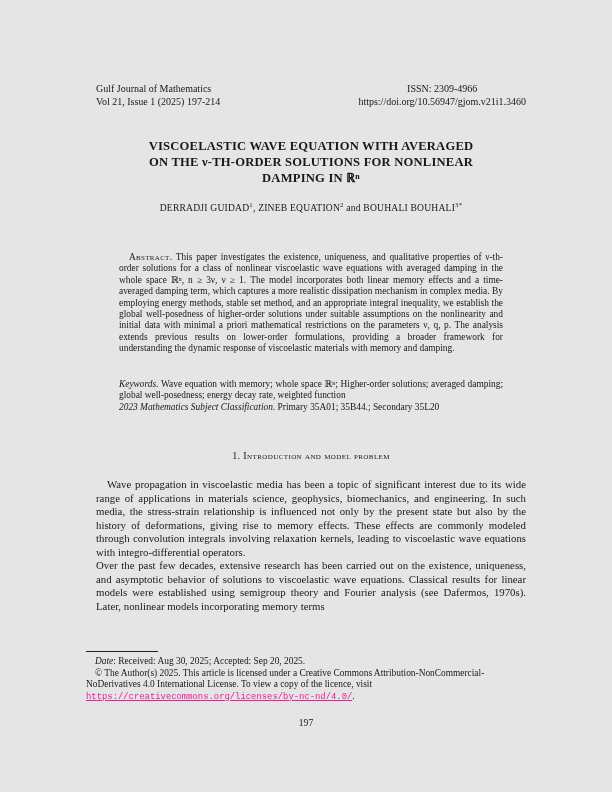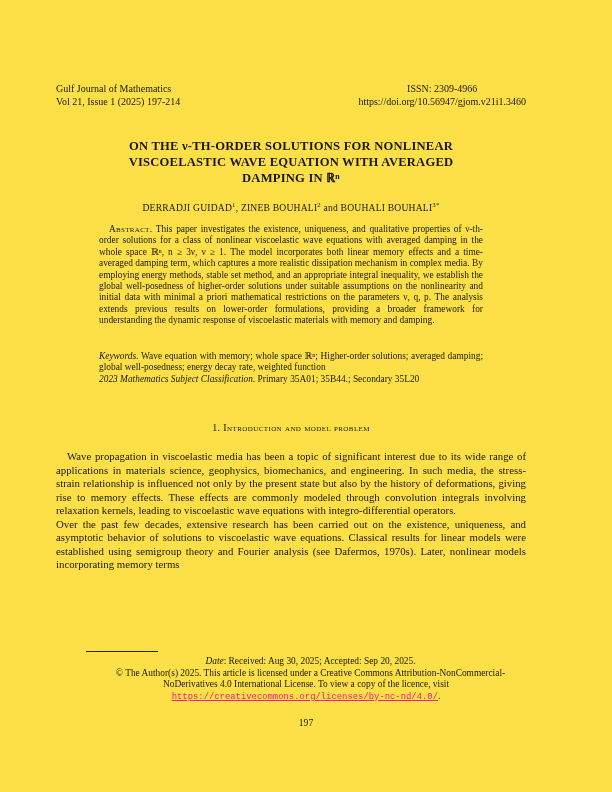--- a/index.html
+++ b/index.html
@@ -1,24 +1,24 @@
 <!DOCTYPE html>
 <html><head>
 <meta charset="utf-8">
 <style>
   * { margin: 0; padding: 0; box-sizing: border-box; }
   html, body { background: #ffffff; }
   .page {
     position: relative;
     width: 612px;
     height: 792px;
-    background: #fde047;
+    background: #e5e5e5;
     color: #181818;
     font-family: "Liberation Serif", "DejaVu Serif", serif;
-    padding: 82px 86px 0 56px;
+    padding: 82px 86px 0 96px;
     overflow: hidden;
   }
   
   .journal-header {
     display: flex;
     justify-content: space-between;
     font-size: 10px;
     line-height: 1.3;
   }
   .journal-header .right { text-align: center; }
@@ -40,21 +40,21 @@
   }
   sup { font-size: 6.8px; vertical-align: super; line-height: 0; }
   
   .abstract-block, .keywords-block {
     width: 384px;
     margin: 0 auto;
     font-size: 9.4px;
     line-height: 1.215;
     text-align: justify;
   }
-  .abstract-block { margin-top: 11px; text-indent: 10px; }
+  .abstract-block { margin-top: 39px; text-indent: 10px; }
   .keywords-block { margin-top: 24px; }
   .abstract-label { font-variant: small-caps; letter-spacing: 0.3px; }
   .italic { font-style: italic; }
   
   .section-heading {
     margin-top: 37px;
     text-align: center;
     font-size: 10px;
     letter-spacing: 0.4px;
   }
@@ -74,21 +74,21 @@
     width: 440px;
     top: 651px;
     font-size: 9.4px;
     line-height: 1.23;
   }
   .footnote-rule {
     width: 72px;
     border-top: 1px solid #222222;
     margin-bottom: 4px;
   }
-  .footnote-area p { text-indent: 9px; text-align: center; }
+  .footnote-area p { text-indent: 9px; text-align: left; }
   .license-url {
     font-family: "Liberation Mono", "DejaVu Sans Mono", monospace;
     font-size: 8.9px;
     text-decoration: none;
   }
   
   .page-number {
     position: absolute;
     left: 0;
     right: 0;
@@ -107,27 +107,27 @@
       <div>Gulf Journal of Mathematics</div>
       <div>Vol 21, Issue 1 (2025) 197-214</div>
     </div>
     <div class="right">
       <div>ISSN: 2309-4966</div>
       <div>https://doi.org/10.56947/gjom.v21i1.3460</div>
     </div>
   </div>
 
   <div class="paper-title">
+    <div>VISCOELASTIC WAVE EQUATION WITH AVERAGED</div>
     <div>ON THE ν-TH-ORDER SOLUTIONS FOR NONLINEAR</div>
-    <div>VISCOELASTIC WAVE EQUATION WITH AVERAGED</div>
     <div>DAMPING IN ℝⁿ</div>
   </div>
 
   <div class="authors-line">
-    <span>DERRADJI GUIDAD</span><sup>1</sup><span>, </span><span>ZINEB BOUHALI</span><sup>2</sup><span> and </span><span>BOUHALI BOUHALI</span><sup>3*</sup>
+    <span>DERRADJI GUIDAD</span><sup>1</sup><span>, </span><span>ZINEB EQUATION</span><sup>2</sup><span> and </span><span>BOUHALI BOUHALI</span><sup>3*</sup>
   </div>
 
   <div class="abstract-block">
     <span class="abstract-label">Abstract.</span>
     <span>This paper investigates the existence, uniqueness, and qualitative properties of ν-th-order solutions for a class of nonlinear viscoelastic wave equations with averaged damping in the whole space ℝⁿ, n ≥ 3ν, ν ≥ 1. The model incorporates both linear memory effects and a time-averaged damping term, which captures a more realistic dissipation mechanism in complex media. By employing energy methods, stable set method, and an appropriate integral inequality, we establish the global well-posedness of higher-order solutions under suitable assumptions on the nonlinearity and initial data with minimal a priori mathematical restrictions on the parameters ν, q, p. The analysis extends previous results on lower-order formulations, providing a broader framework for understanding the dynamic response of viscoelastic materials with memory and damping.</span>
   </div>
 
   <div class="keywords-block">
     <span class="italic">Keywords.</span>
     <span>Wave equation with memory; whole space ℝⁿ; Higher-order solutions; averaged damping; global well-posedness; energy decay rate, weighted function</span>

